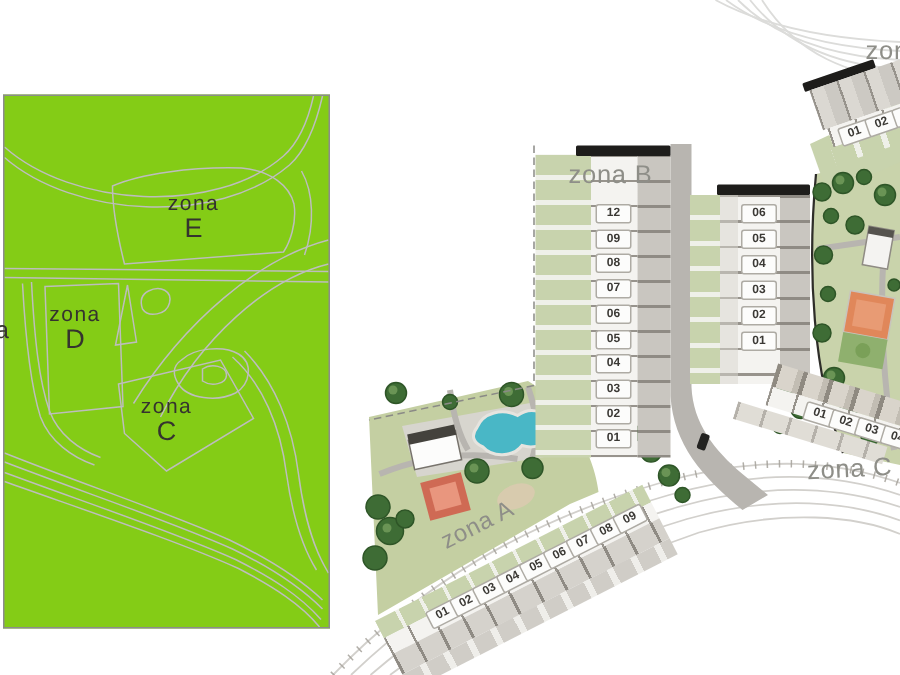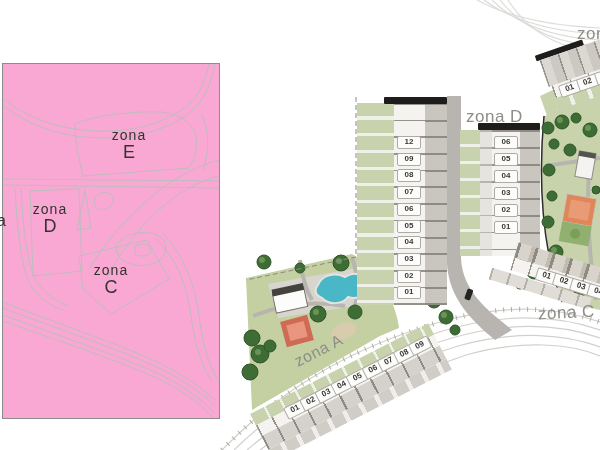--- a/index.html
+++ b/index.html
@@ -1,19 +1,19 @@
 <!DOCTYPE html>
 <html><head>
 <meta charset="utf-8">
 <style>
   html,body{margin:0;padding:0;background:#fff;}
   .canvas{position:relative;width:600px;height:450px;background:#fff;overflow:hidden;
           font-family:"Liberation Sans",sans-serif;}
   
-  .inset{position:absolute;left:2px;top:63px;width:216px;height:354px;background:#f9a8d4;
+  .inset{position:absolute;left:2px;top:63px;width:216px;height:354px;background:#84cc16;
          border:1px solid #8c8c8c;}
   .inset svg{position:absolute;left:0;top:0;}
   .izone{position:absolute;width:80px;text-align:center;color:#35332f;}
   .izword{font-size:14px;letter-spacing:1px;line-height:15px;}
   .izletter{font-size:18px;line-height:19px;}
   .ipartial{position:absolute;left:-6px;top:148px;font-size:16px;color:#35332f;}
   
   .plan-svg{position:absolute;left:0;top:0;z-index:1;}
   .zlabel{position:absolute;z-index:3;font-size:17px;color:#8e8e88;letter-spacing:.5px;white-space:nowrap;}
   .tag{position:absolute;height:11px;line-height:10px;font-size:8px;font-weight:bold;
@@ -301,17 +301,17 @@
     <div class="roofs"></div>
     <div class="fronts"></div>
     <div class="greens"></div>
     <div id="tags-e">
         <span class="tag" style="left: 6px; top: 22px; width: 19px;">01</span>
         <span class="tag" style="left: 25px; top: 22px; width: 19px;">02</span>
         <span class="tag" style="left: 44px; top: 22px; width: 19px;">03</span>
       </div>
   </div>
 
-  <div class="zlabel label-d">zona D</div>
+  <div class="zlabel label-b">zona B</div>
   <div class="zlabel label-c">zona C</div>
   <div class="zlabel label-e">zona E</div>
 
 </div>
 
 </body></html>

